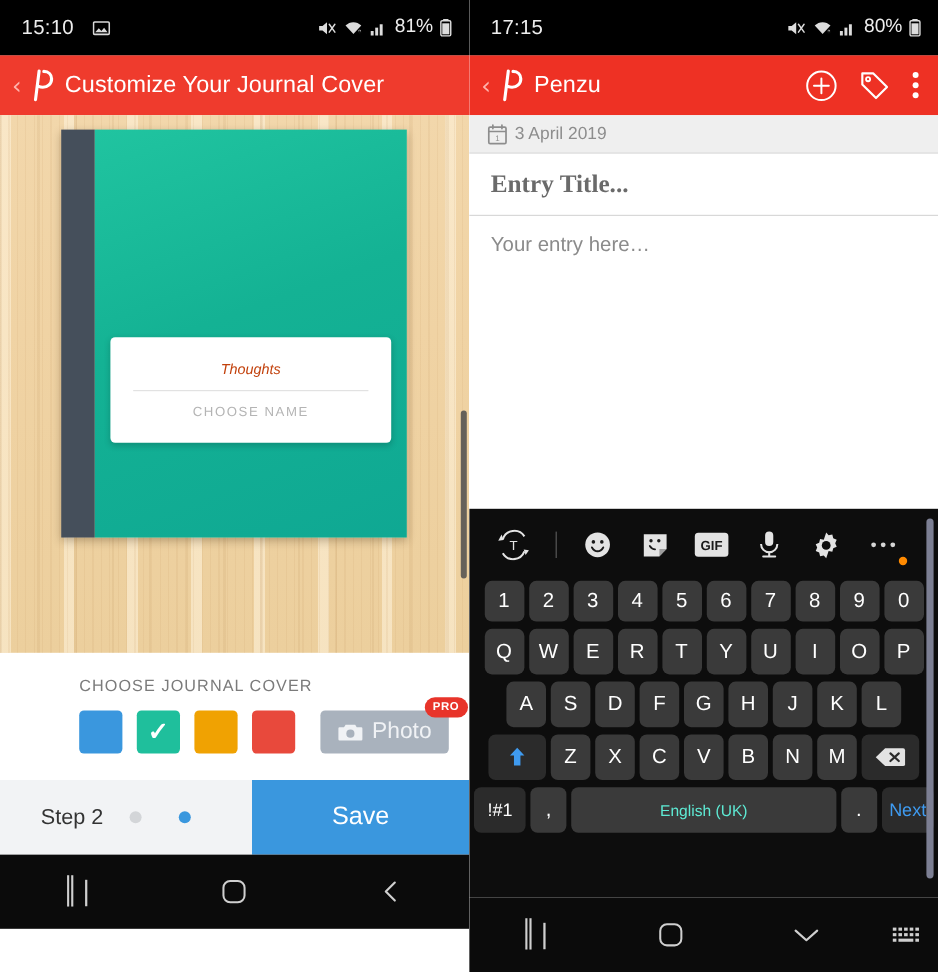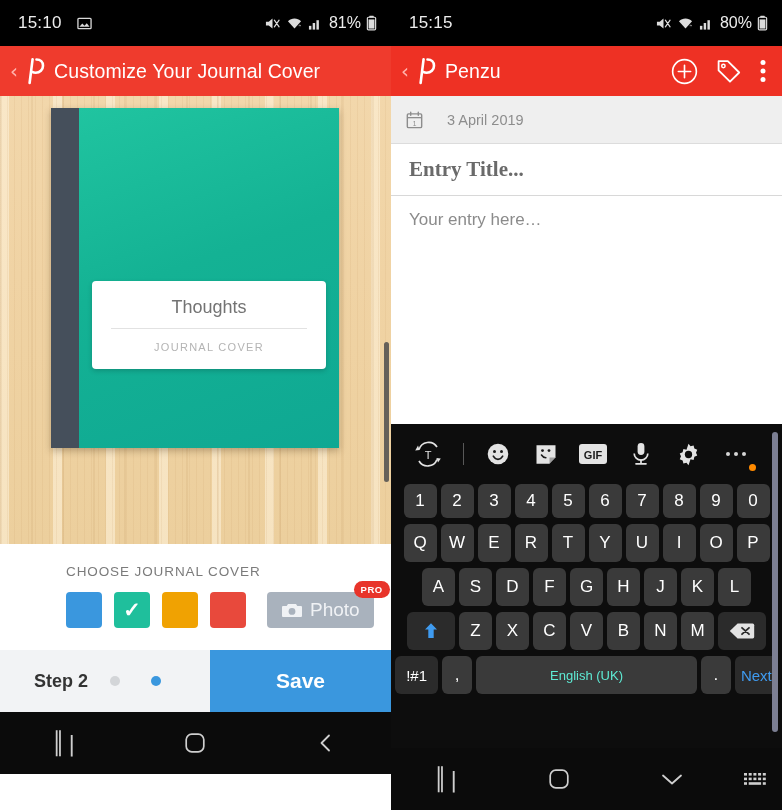--- a/index.html
+++ b/index.html
@@ -45,56 +45,56 @@
           linear-gradient(180deg,#f2d7ab 0%,#f0d3a4 40%,#eccf9d 100%);
   }
   .book{position:absolute;left:51px;top:12px;width:288px;height:340px;
         box-shadow:0 3px 7px rgba(60,40,15,.30);}
   .book-spine{position:absolute;left:0;top:0;width:28px;height:100%;background:#454f5b;}
   .book-cover{position:absolute;left:28px;top:0;right:0;height:100%;
               background:linear-gradient(160deg,#20c4a0 0%,#14b294 45%,#0fa893 100%);}
   .label-card{position:absolute;left:92px;top:185px;width:234px;height:88px;background:#fff;border-radius:4px;
               box-shadow:0 2px 5px rgba(0,0,0,.18);display:flex;flex-direction:column;align-items:center;
               justify-content:center;box-sizing:border-box;}
-  .label-title{font-size:18px;color:#737373;padding-bottom:10px;}
+  .label-title{font-size:12px;color:#c2410c;padding-bottom:10px;font-style:italic;}
   .label-rule{width:196px;height:1px;background:#e2e2e2;}
   .label-sub{font-size:11px;letter-spacing:1.3px;color:#b4b4b4;padding-top:12px;}
   .wood-scroll{position:absolute;right:2px;top:246px;width:5px;height:140px;background:#4e4e4e;border-radius:3px;opacity:.85;}
 
   
   .chooser{background:#fff;padding:20px 0 0 34px;box-sizing:border-box;height:106px;margin-left:32px;}
   .chooser-label{font-size:13.5px;letter-spacing:.9px;color:#7b7b7b;}
   .swatches{display:flex;align-items:center;gap:12px;margin-top:13px;}
   .swatch{width:36px;height:36px;border-radius:4px;position:relative;}
   .swatch .tick{position:absolute;left:0;top:0;right:0;bottom:0;display:flex;align-items:center;justify-content:center;
                 color:#fff;font-size:21px;font-weight:bold;}
   .photo-btn{position:relative;margin-left:9px;height:36px;min-width:104px;background:#a9b2bd;border-radius:4px;
              display:flex;align-items:center;justify-content:center;gap:7px;padding:0 14px;box-sizing:border-box;}
   .photo-btn .ptext{color:#f0f2f5;font-size:19px;}
   .pro-badge{position:absolute;right:-16px;top:-11px;background:#e8342a;color:#fff;font-size:9.5px;font-weight:bold;
              letter-spacing:.5px;border-radius:9px;padding:3px 7px;}
 
   
-  .stepbar{display:flex;height:62px;font-weight:bold;}
+  .stepbar{display:flex;height:62px;}
   .step-left{flex:1;background:#f2f3f5;display:flex;align-items:center;padding-left:34px;gap:22px;box-sizing:border-box;}
   .step-text{font-size:18px;color:#333;}
   .dots{display:flex;align-items:center;gap:31px;}
   .dot{width:10px;height:10px;border-radius:50%;}
   .dot.off{background:#d3d5d8;}
   .dot.on{background:#3a97de;}
   .save-btn{width:181px;background:#3a97de;display:flex;align-items:center;justify-content:center;color:#fff;font-size:21px;}
 
   
   .navbar{height:62px;background:#0b0b0b;display:flex;align-items:center;}
   .navbar .nav-item{flex:1;display:flex;align-items:center;justify-content:center;color:#cfcfcf;}
   .nav-recents{letter-spacing:3px;font-size:22px;color:#cfcfcf;font-family:"DejaVu Sans",sans-serif;}
 
   
-  .datebar{height:48px;background:#efefef;border-bottom:1px solid #dcdcdc;display:flex;align-items:center;
-           gap:24px;padding-left:15px;box-sizing:border-box;}
+  .datebar{height:32px;background:#efefef;border-bottom:1px solid #dcdcdc;display:flex;align-items:center;
+           gap:6px;padding-left:15px;box-sizing:border-box;}
   .datebar-text{font-size:14.5px;color:#8d8d8d;}
   .entry-title{height:52px;border-bottom:1px solid #d8d8d8;display:flex;align-items:center;padding-left:18px;
                box-sizing:border-box;font-family:"Liberation Serif",serif;font-size:21px;font-weight:bold;color:#6a6a6a;}
   .entry-body{padding:14px 0 0 18px;font-size:17px;color:#8b8b8b;background:#fff;height:116px;box-sizing:border-box;}
 
   
   .kbwrap{position:absolute;left:0;right:0;top:424px;height:324px;background:#0d0d0d;}
   .kb-toolbar{height:60px;display:flex;align-items:center;padding:0 22px;box-sizing:border-box;gap:0;}
   .kb-tool{flex:1;display:flex;align-items:center;justify-content:center;position:relative;}
   .kb-tool.first{flex:0 0 48px;justify-content:flex-start;}
@@ -176,21 +176,21 @@
     </div>
 
     <div class="wood">
       <div class="book">
         <div class="book-spine"></div>
         <div class="book-cover"></div>
       </div>
       <div class="label-card">
         <div class="label-title">Thoughts</div>
         <div class="label-rule"></div>
-        <div class="label-sub">JOURNAL COVER</div>
+        <div class="label-sub">CHOOSE NAME</div>
       </div>
       <div class="wood-scroll"></div>
     </div>
 
     <div class="chooser">
       <div class="chooser-label">CHOOSE JOURNAL COVER</div>
       <div class="swatches">
         <div class="swatch" style="background:#3a97de"></div>
         <div class="swatch" style="background:#1fbf9c">
           <span class="tick">✓</span>
@@ -235,21 +235,21 @@
             <path d="M14 3.5L6.5 11 14 18.5" fill="none" stroke="#cfcfcf" stroke-width="1.8" stroke-linecap="round" stroke-linejoin="round"></path>
           </svg>
       </div>
     </div>
   </div>
 
   <div class="phone right">
 
     <div class="statusbar">
       <div class="sb-left">
-        <span class="sb-time">15:15</span>
+        <span class="sb-time">17:15</span>
       </div>
       <div class="sb-right">
         <span class="ico">
           <svg width="17" height="15" viewBox="0 0 18 16">
               <path d="M2 6h3l4-3.4v10.8L5 10H2z" fill="#dcdcdc"></path>
               <path d="M11 4.5l5 7M16 4.5l-5 7" stroke="#dcdcdc" stroke-width="1.3" stroke-linecap="round"></path>
             </svg>
         </span>
         <span class="ico">
           <svg width="17" height="15" viewBox="0 0 18 16">

